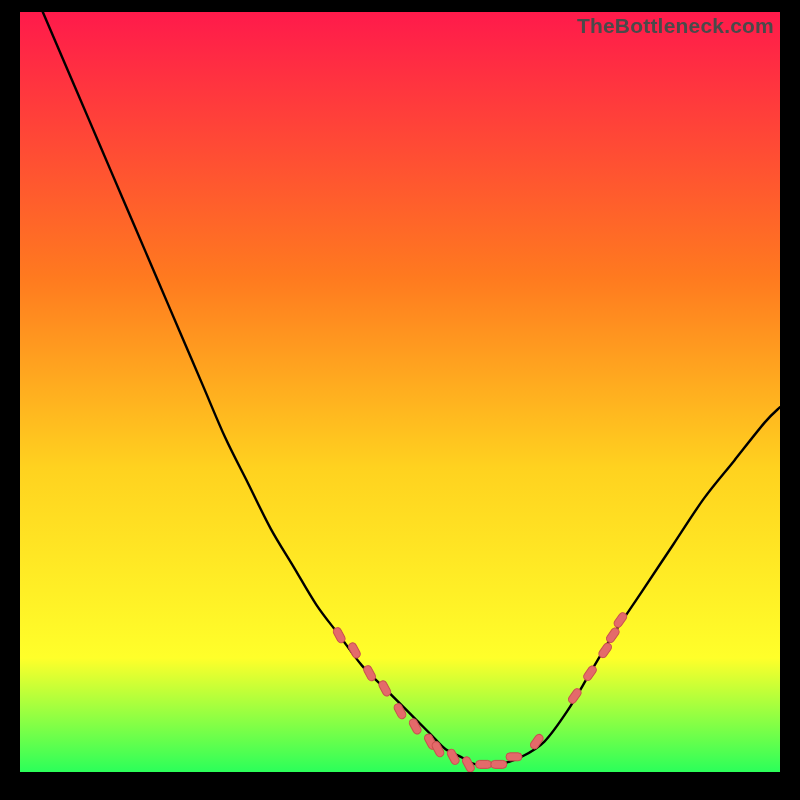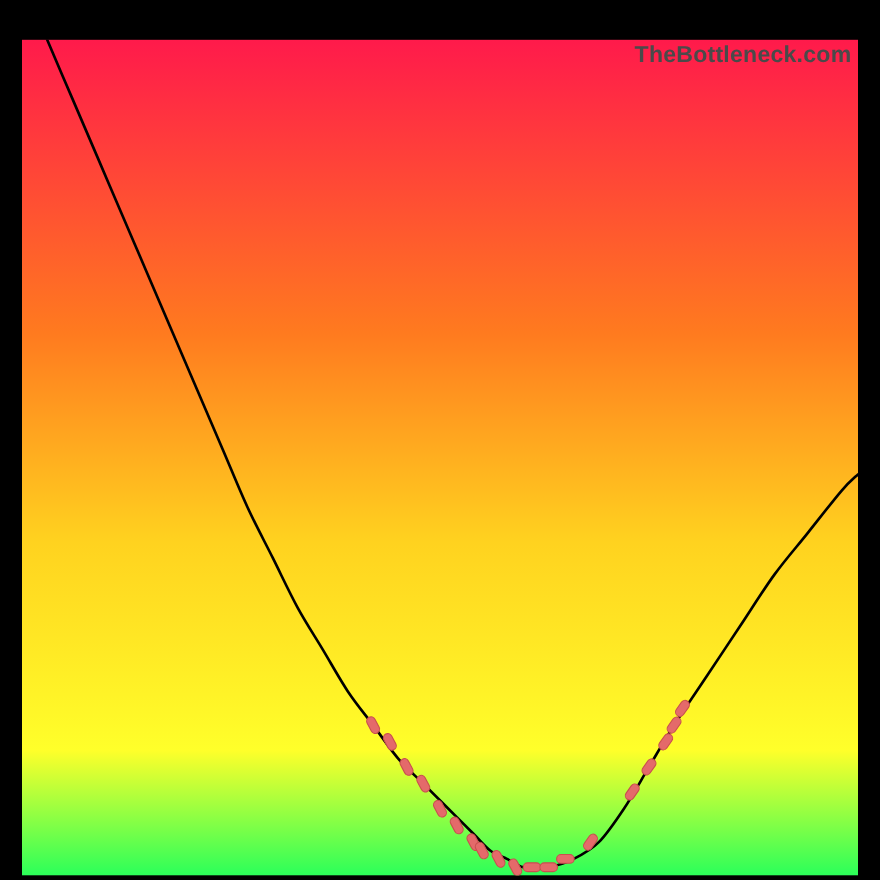--- a/index.html
+++ b/index.html
@@ -7,21 +7,21 @@
     padding: 0;
     width: 800px;
     height: 800px;
     background: #000;
     overflow: hidden;
     font-family: Arial, Helvetica, sans-serif;
   }
   .frame {
     position: absolute;
     left: 20px;
-    top: 36px;
+    top: 12px;
     width: 760px;
     height: 693px;
     background: #000;
   }
   .plot-area {
     position: absolute;
     left: 0;
     top: 0;
     width: 760px;
     height: 760px;

